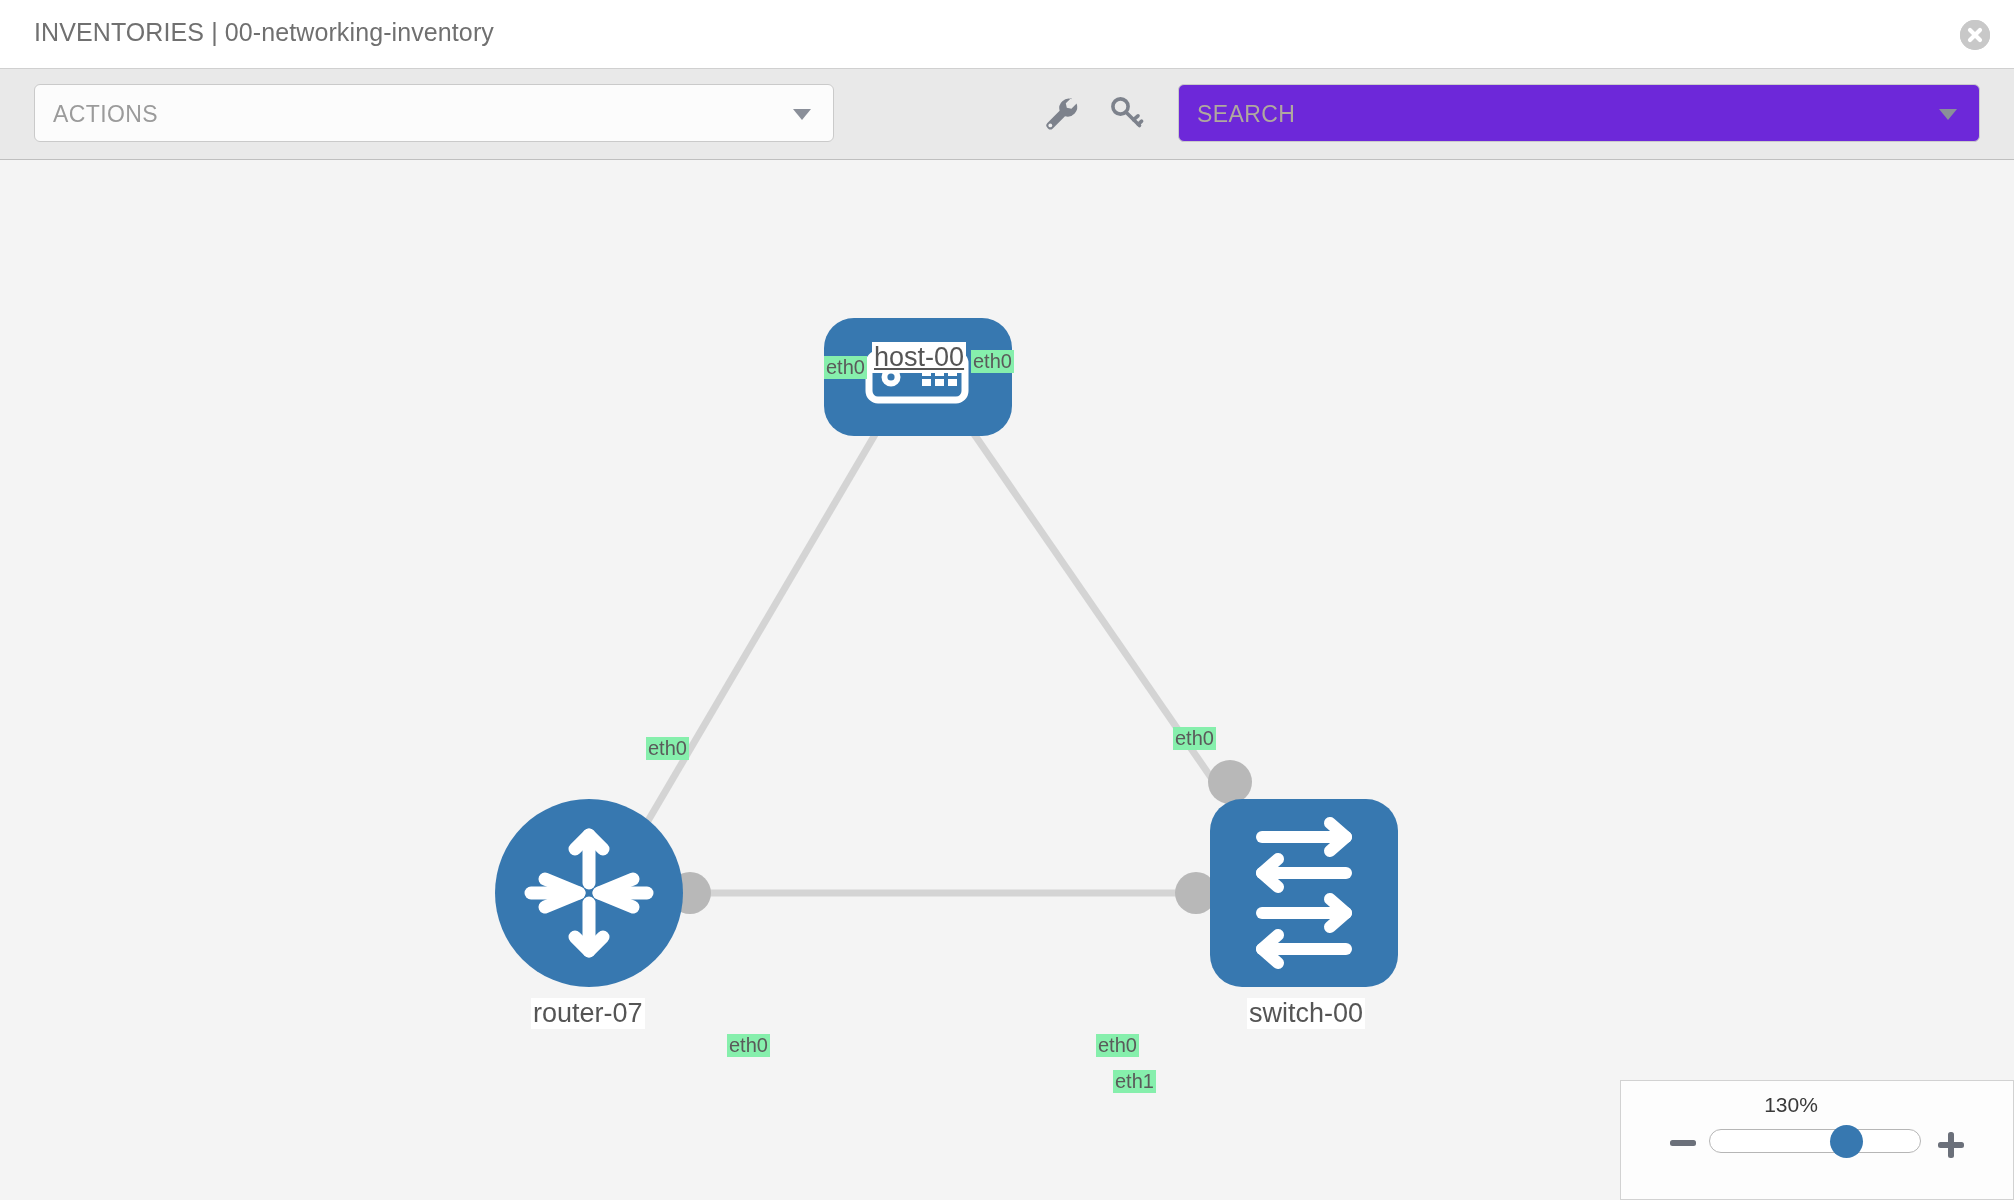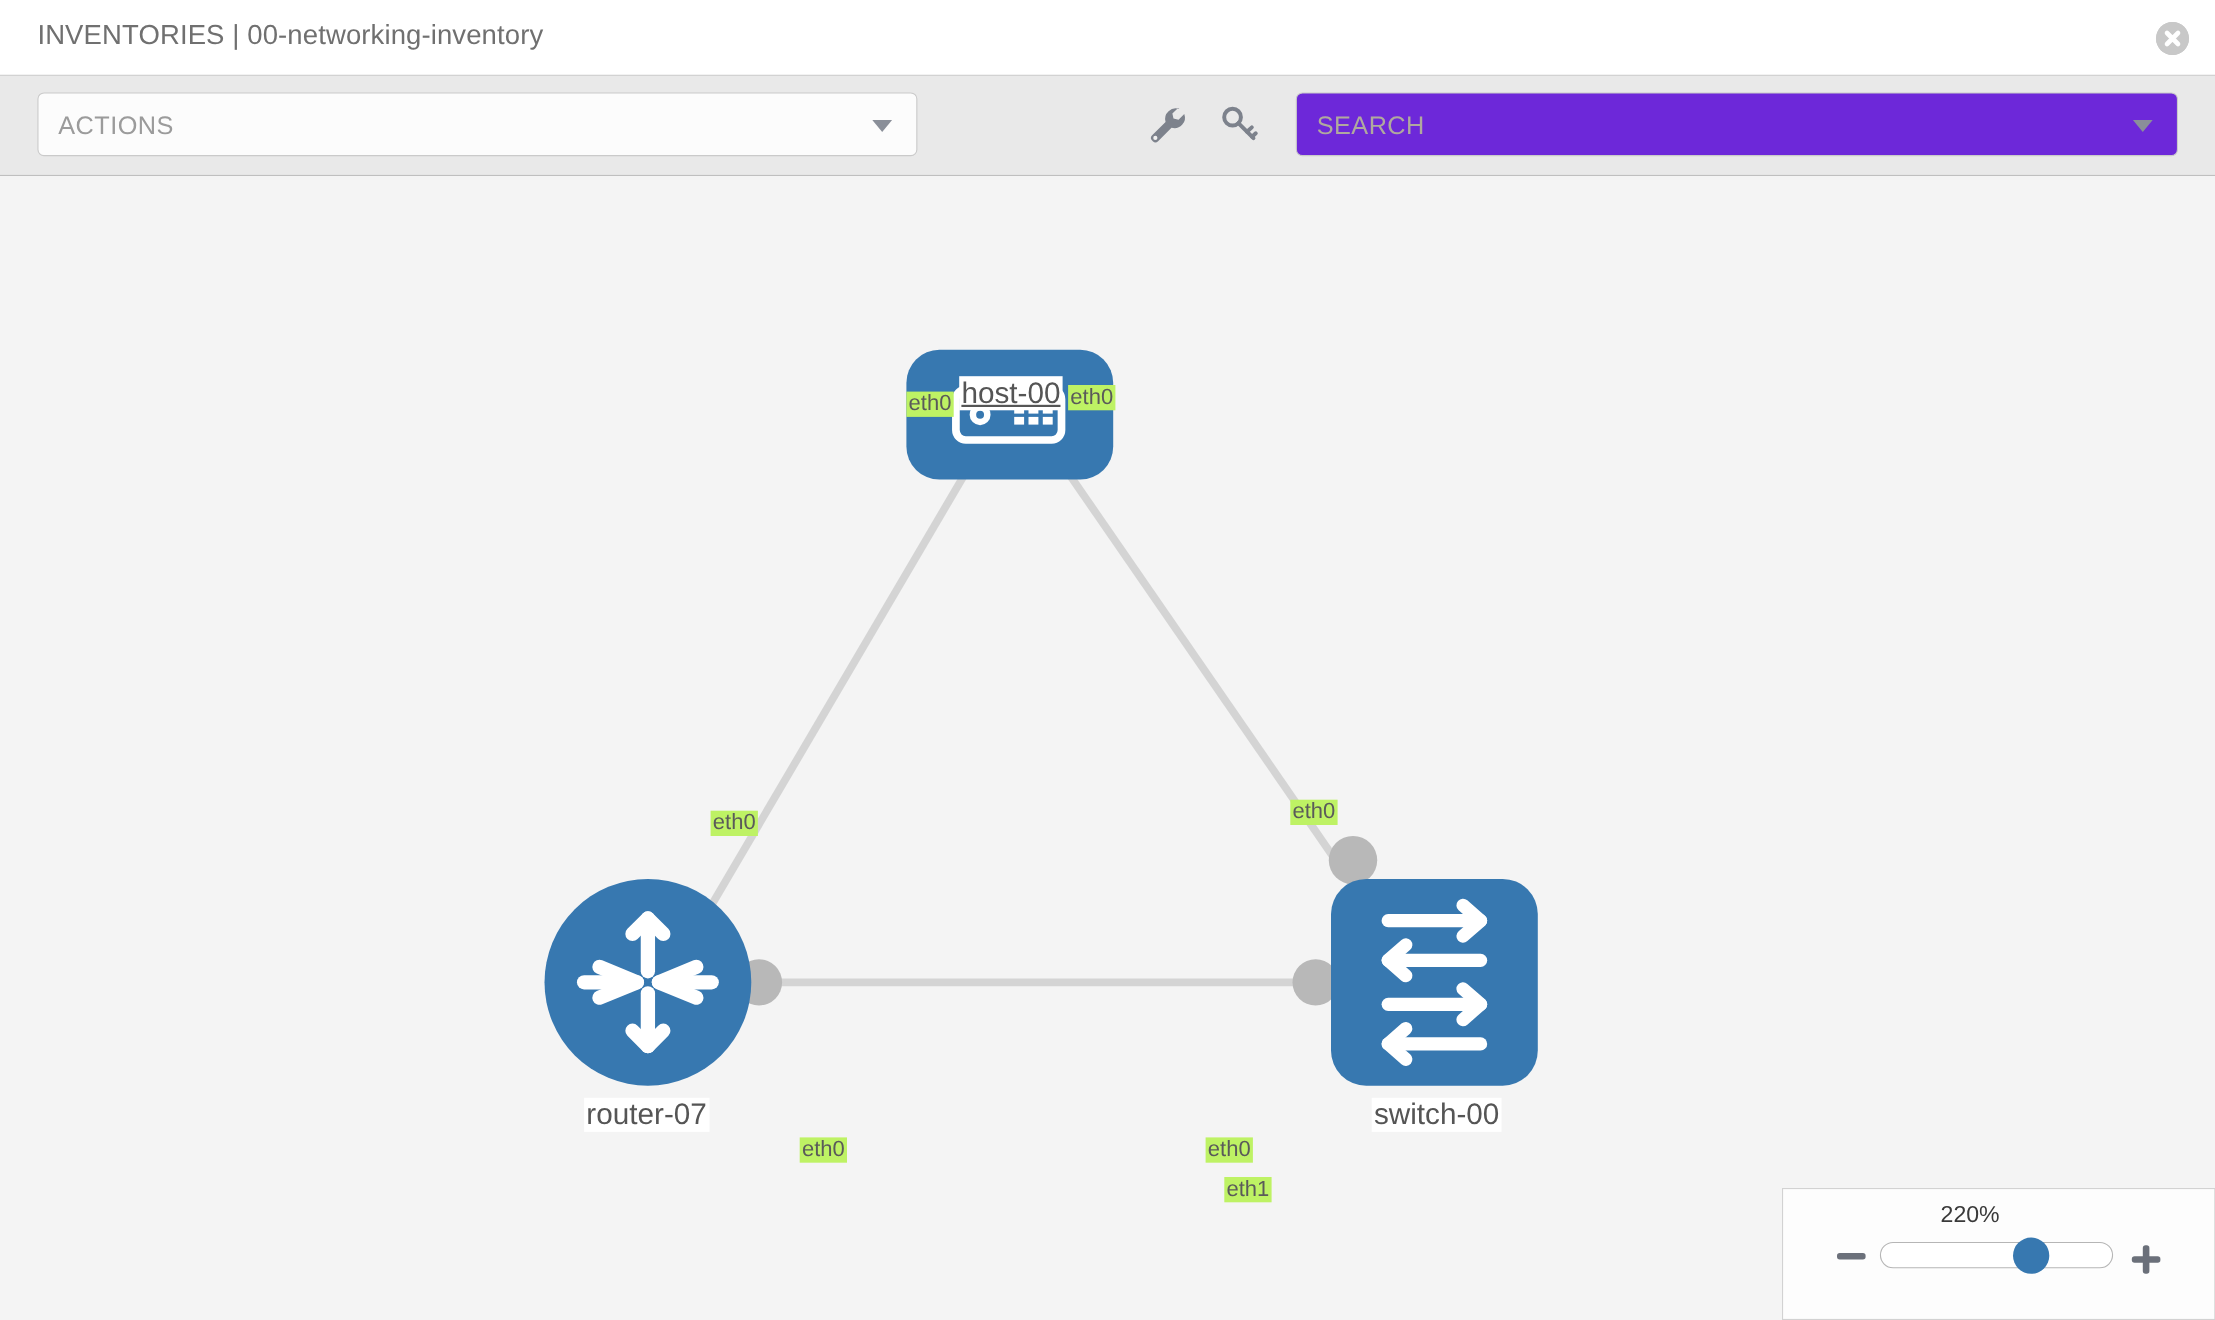--- a/index.html
+++ b/index.html
@@ -149,21 +149,21 @@
     color: #555555;
     background: #ffffff;
     white-space: nowrap;
     padding: 0 2px;
     line-height: 1.15;
   }
   .iface-label {
     position: absolute;
     font-size: 20px;
     color: #5a5a5a;
-    background: #bef264;
+    background: #86efac;
     white-space: nowrap;
     padding: 0 2px;
     line-height: 1.15;
   }
 
   
   .zoom-panel {
     position: absolute;
     left: 1620px;
     top: 1080px;
@@ -342,21 +342,21 @@
     <div class="iface-label" style="left:1113px; top:910px;text-align:right;">eth1</div>
 
     <div class="node-label" style="left:872px; top:182px;text-decoration:underline;">host-00</div>
 
     <div class="node-label" style="left:531px; top:838px;">router-07</div>
 
     <div class="node-label" style="left:1247px; top:838px;">switch-00</div>
   </div>
 
   <div class="zoom-panel">
-    <div class="zoom-value">220%</div>
+    <div class="zoom-value">130%</div>
 
     <div class="zoom-minus">
       <svg width="28" height="22" viewBox="0 0 28 22" aria-hidden="true">
         <rect x="1" y="8" width="26" height="6" rx="2.5" fill="#6b707a"></rect>
       </svg>
     </div>
 
     <div class="zoom-track">
       <div class="zoom-thumb" style="left: 120px;"></div>
     </div>

